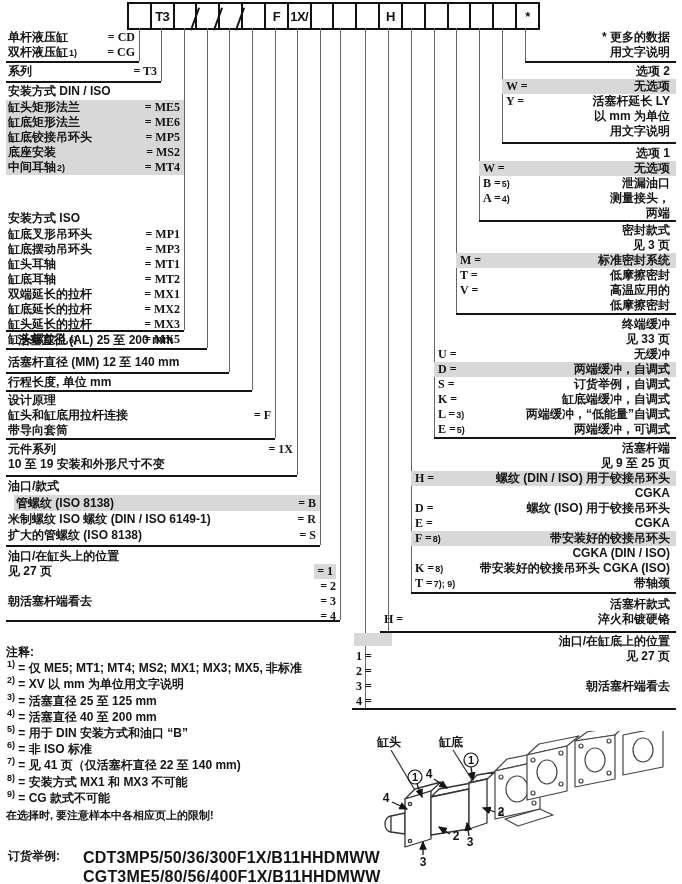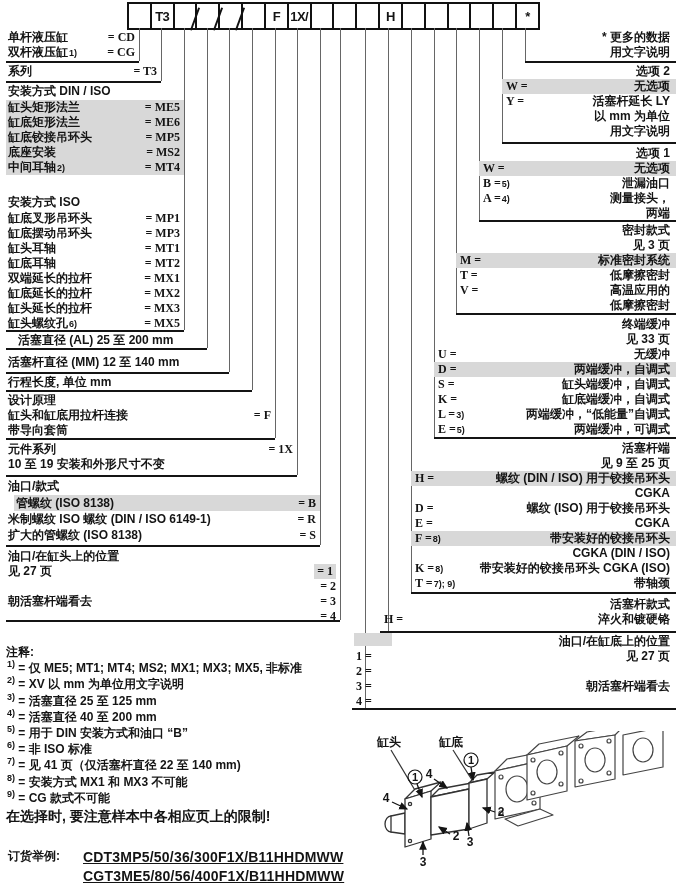--- a/index.html
+++ b/index.html
@@ -23,24 +23,24 @@
   .row .lbl{white-space:nowrap;}
   .row .val{white-space:nowrap;font-family:Liberation Serif, serif;}
   .hl{background:#d8d8d8;}
   .vhl{background:#d8d8d8;padding:0 3px;}
   .ttl{font-weight:700;}
   sup{font-size:9px;line-height:1;margin-left:1px;font-weight:700;}
   .rsec .row{padding:0 6px 0 4px;}
   .rline{line-height:15px;height:15px;text-align:right;padding-right:6px;white-space:nowrap;padding-left:6px;}
   .notes{position:absolute;left:6px;top:645px;width:340px;}
   .notes .nrow{line-height:15.2px;white-space:nowrap;}
-  .notice{position:absolute;left:6px;top:808px;font-size:14px;white-space:nowrap;}
+  .notice{position:absolute;left:6px;top:808px;font-size:11px;white-space:nowrap;}
   .ordering{position:absolute;left:8px;top:848px;display:flex;}
   .ordering .olabel{width:75px;}
-  .ordering .codes div{line-height:19px;font-size:14px;letter-spacing:0.2px;text-decoration:underline;}
+  .ordering .codes div{line-height:19px;font-size:16px;letter-spacing:0.2px;}
   .caphl{position:absolute;left:354px;top:633px;width:38px;height:13px;background:#d8d8d8;}
   svg text{font-family:"Liberation Sans","DejaVu Sans",sans-serif;font-weight:700;fill:#141414;}
 </style>
 </head>
 <body>
 
 <div class="page">
 
   <div class="cellrow">
     <div class="cell"></div>
@@ -150,21 +150,21 @@
         <span class="sp"></span>
         <span class="val">= MS2</span>
       </div>
     <div class="row hl">
         <span class="lbl">中间耳轴</span>
         <sup>2)</sup>
         <span class="sp"></span>
         <span class="val">= MT4</span>
       </div>
     <div style="height:20px;"></div>
-    <div class="row ttl" style="height:16px;">
+    <div class="row ttl" style="height:16px;margin-top:16px;">
         <span class="lbl">安装方式 ISO</span>
       </div>
     <div class="row">
         <span class="lbl">缸底叉形吊环头</span>
         <span class="sp"></span>
         <span class="val">= MP1</span>
       </div>
     <div class="row">
         <span class="lbl">缸底摆动吊环头</span>
         <span class="sp"></span>
@@ -376,21 +376,21 @@
         <span class="lbl">无缓冲</span>
       </div>
     <div class="row hl">
         <span class="val">D =</span>
         <span class="sp"></span>
         <span class="lbl">两端缓冲，自调式</span>
       </div>
     <div class="row">
         <span class="val">S =</span>
         <span class="sp"></span>
-        <span class="lbl">缸头端缓冲，自调式</span>
+        <span class="lbl">订货举例，自调式</span>
       </div>
     <div class="row">
         <span class="val">K =</span>
         <span class="sp"></span>
         <span class="lbl">缸底端缓冲，自调式</span>
       </div>
     <div class="row">
         <span class="val">L =</span>
         <sup>3)</sup>
         <span class="sp"></span>

